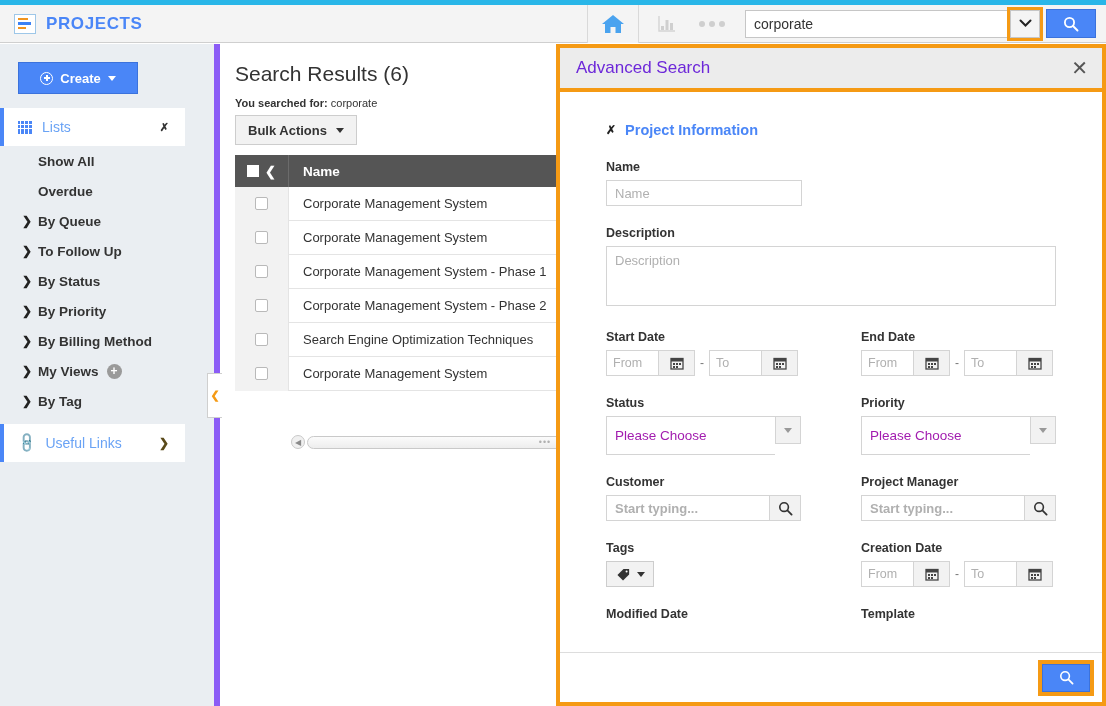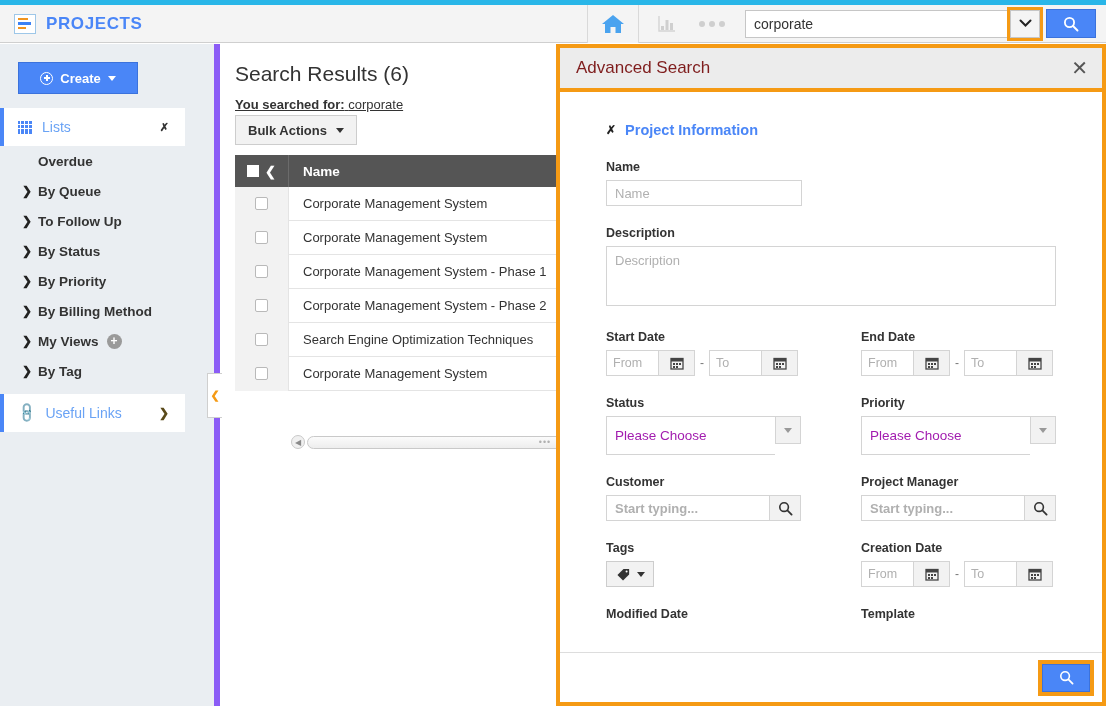--- a/index.html
+++ b/index.html
@@ -117,21 +117,21 @@
   .collapse-handle {
     position:absolute; left:207px; top:373px; width:15px; height:45px;
     background:#fff; border:1px solid #cfcfcf; border-right:none;
     display:flex; align-items:center; justify-content:center;
     color:#f59a14; font-size:11px; font-weight:bold; cursor:pointer; z-index:6;
   }
 
   
   .results { position:absolute; left:221px; top:44px; width:885px; height:662px; background:#fff; }
   .res-title { position:absolute; left:14px; top:18px; font-size:21px; color:#333; }
-  .res-sub { position:absolute; left:14px; top:53px; font-size:13px; color:#333;text-decoration:underline; }
+  .res-sub { position:absolute; left:14px; top:53px; font-size:11px; color:#333; }
   .res-sub b { font-weight:bold; }
   .bulk-btn {
     position:absolute; left:14px; top:71px; height:30px; padding:0 12px;
     background:#f2f2f2; border:1px solid #cdcdcd; font-size:13px; font-weight:bold; color:#333;
     display:flex; align-items:center; gap:9px; cursor:pointer;
   }
   .caret-dk { width:0;height:0;border-left:4.5px solid transparent;border-right:4.5px solid transparent;border-top:5px solid #333; }
 
   .table { position:absolute; left:14px; top:111px; width:400px; }
   .thead { height:32px; background:#555; display:flex; align-items:center; color:#fff; }
@@ -155,21 +155,21 @@
   
   .adv {
     position:absolute; left:556px; top:44px; width:550px; height:662px;
     border:4px solid #f59a14; background:#fff; z-index:10;
     display:flex; flex-direction:column;
   }
   .adv-head {
     height:44px; background:#ececec; border-bottom:4px solid #f59a14;
     display:flex; align-items:center; padding:0 8px 0 16px; flex:0 0 auto;
   }
-  .adv-head-title { font-size:17px; color:#7f1d1d;text-align:center; }
+  .adv-head-title { font-size:17px; color:#6d28d9;text-align:center; }
   .adv-close { margin-left:auto; font-size:20px; color:#555; cursor:pointer; line-height:1; padding:2px 6px;}
   .adv-body { flex:1; overflow:hidden; padding:30px 46px 0 46px; position:relative; }
   .adv-foot { height:50px; border-top:1px solid #ddd; display:flex; align-items:center; justify-content:flex-end; padding-right:6px; flex:0 0 auto;}
   .foot-go { width:48px; height:28px; background:#4a86f7; border:1px solid #3b72dc; display:flex; align-items:center; justify-content:center; outline:4px solid #f59a14; margin-right:6px; cursor:pointer;}
 
   .sect-head { display:flex; align-items:center; gap:9px; margin-bottom:22px; }
   .sect-chev { color:#222; font-size:12px; font-weight:bold; }
   .sect-title { color:#4a86f7; font-size:14.5px; font-weight:bold; }
 
   .fld-label { font-size:12.5px; font-weight:bold; color:#333; margin-bottom:6px; }
@@ -270,20 +270,24 @@
       <span class="caret-dn"></span>
     </div>
 
     <div class="nav-active">
       <span class="grid-icon"></span>
       <span class="nav-active-label">Lists</span>
       <span class="nav-chev-dn">✗</span>
     </div>
 
     <div id="navlist">
+        <div class="nav-item">
+          <span class="ind"></span>
+          <span>Show All</span>
+        </div>
         <div class="nav-item">
           <span class="ind"></span>
           <span>Overdue</span>
         </div>
         <div class="nav-item">
           <span class="chev">❯</span>
           <span>By Queue</span>
         </div>
         <div class="nav-item">
           <span class="chev">❯</span>

